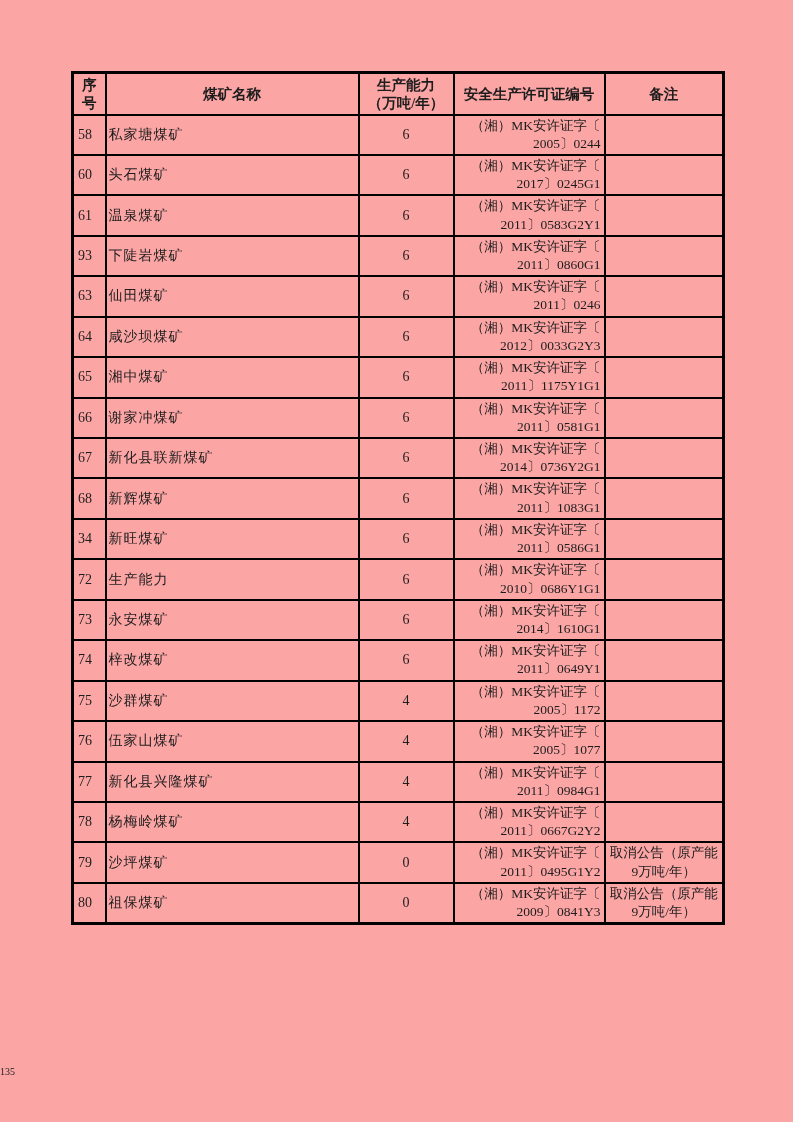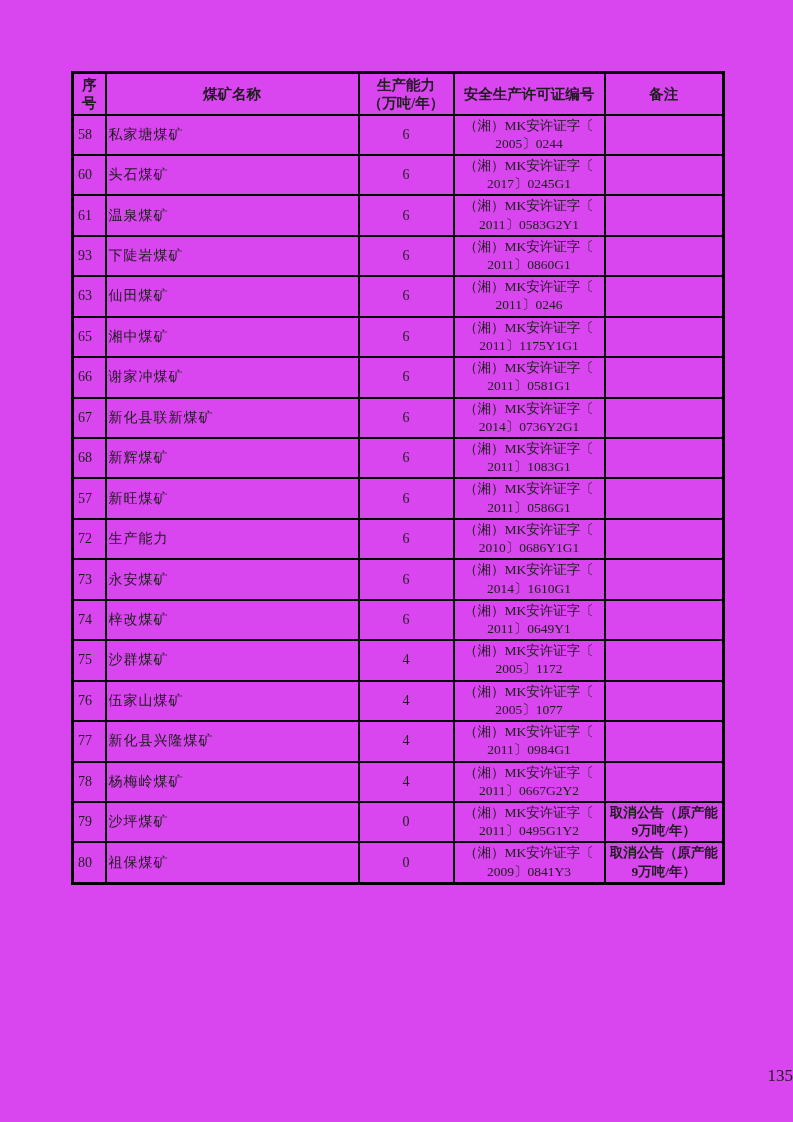--- a/index.html
+++ b/index.html
@@ -8,21 +8,21 @@
     background: #ffffff;
     width: 793px;
     height: 1122px;
     font-family: "Liberation Serif", "DejaVu Serif", serif;
     color: #1d1d1d;
   }
   .page {
     position: relative;
     width: 793px;
     height: 1122px;
-    background: #d946ef;
+    background: #fca5a5;
     overflow: hidden;
   }
   table.mine-table {
     position: absolute;
     left: 71px;
     top: 71px;
     width: 651px;
     border-collapse: collapse;
     table-layout: fixed;
     border: 3px solid #000;
@@ -43,29 +43,29 @@
     padding: 1px 2px;
   }
   .mine-table td {
     font-size: 14px;
     height: 40px;
     padding: 1px 4px;
   }
   td.c-no   { text-align: left; }
   td.c-name { text-align: left; padding-left: 2px; letter-spacing: 1px; }
   td.c-cap  { text-align: center; }
-  td.c-lic  { text-align: center; font-size: 13.5px; line-height: 1.35; padding: 1px 3px; }
-  td.c-rem  { text-align: center; font-size: 13.5px; line-height: 1.35; padding: 1px 3px; font-weight: bold; }
+  td.c-lic  { text-align: right; font-size: 13.5px; line-height: 1.35; padding: 1px 3px; }
+  td.c-rem  { text-align: center; font-size: 13.5px; line-height: 1.35; padding: 1px 3px; }
   .page-number {
     position: absolute;
     left: 0;
     right: 0;
     top: 1066px;
-    text-align: right;
-    font-size: 17px;
+    text-align: left;
+    font-size: 10px;
     color: #1d1d1d;
   }
 </style>
 </head>
 <body>
 
 <div class="page">
 
   <table class="mine-table">
     <colgroup>
@@ -120,20 +120,27 @@
   </tr>
 
   <tr>
     <td class="c-no">63</td>
     <td class="c-name">仙田煤矿</td>
     <td class="c-cap">6</td>
     <td class="c-lic">（湘）MK安许证字〔​2011〕0246</td>
     <td class="c-rem"></td>
   </tr>
 
+  <tr>
+    <td class="c-no">64</td>
+    <td class="c-name">咸沙坝煤矿</td>
+    <td class="c-cap">6</td>
+    <td class="c-lic">（湘）MK安许证字〔​2012〕0033G2Y3</td>
+    <td class="c-rem"></td>
+  </tr>
 
   <tr>
     <td class="c-no">65</td>
     <td class="c-name">湘中煤矿</td>
     <td class="c-cap">6</td>
     <td class="c-lic">（湘）MK安许证字〔​2011〕1175Y1G1</td>
     <td class="c-rem"></td>
   </tr>
 
   <tr>
@@ -154,21 +161,21 @@
 
   <tr>
     <td class="c-no">68</td>
     <td class="c-name">新辉煤矿</td>
     <td class="c-cap">6</td>
     <td class="c-lic">（湘）MK安许证字〔​2011〕1083G1</td>
     <td class="c-rem"></td>
   </tr>
 
   <tr>
-    <td class="c-no">57</td>
+    <td class="c-no">34</td>
     <td class="c-name">新旺煤矿</td>
     <td class="c-cap">6</td>
     <td class="c-lic">（湘）MK安许证字〔​2011〕0586G1</td>
     <td class="c-rem"></td>
   </tr>
 
 
 
   <tr>
     <td class="c-no">72</td>

